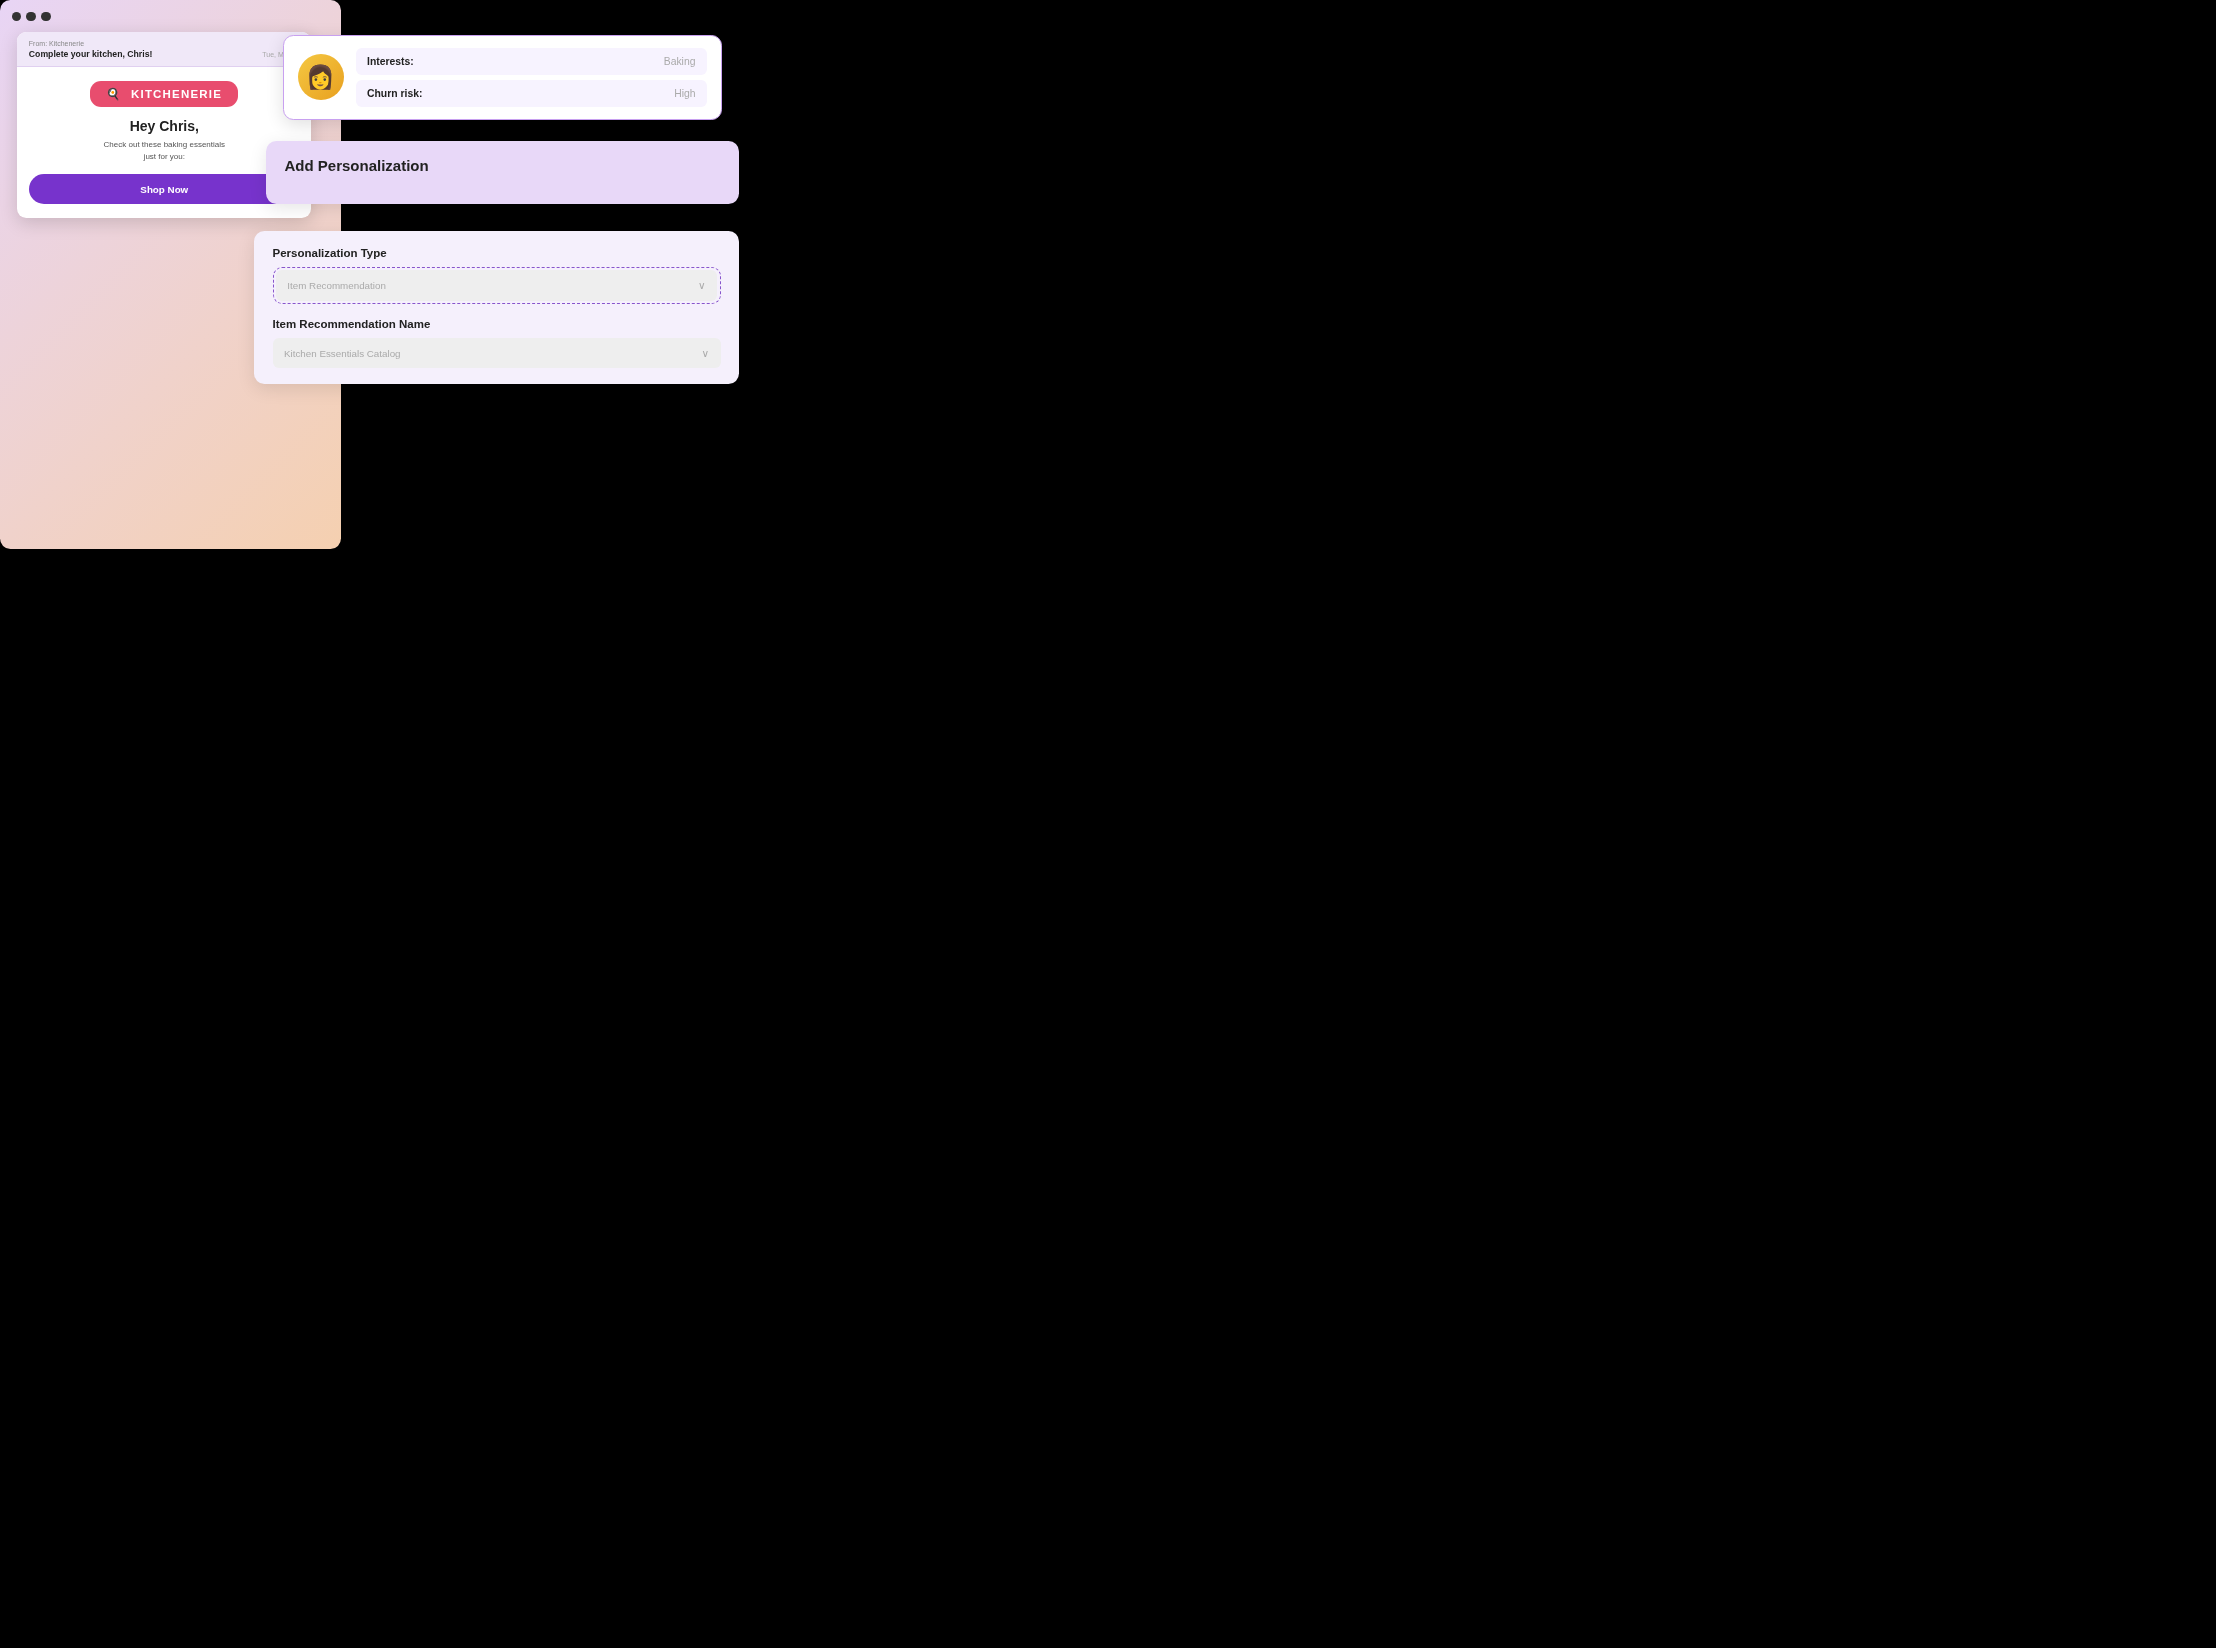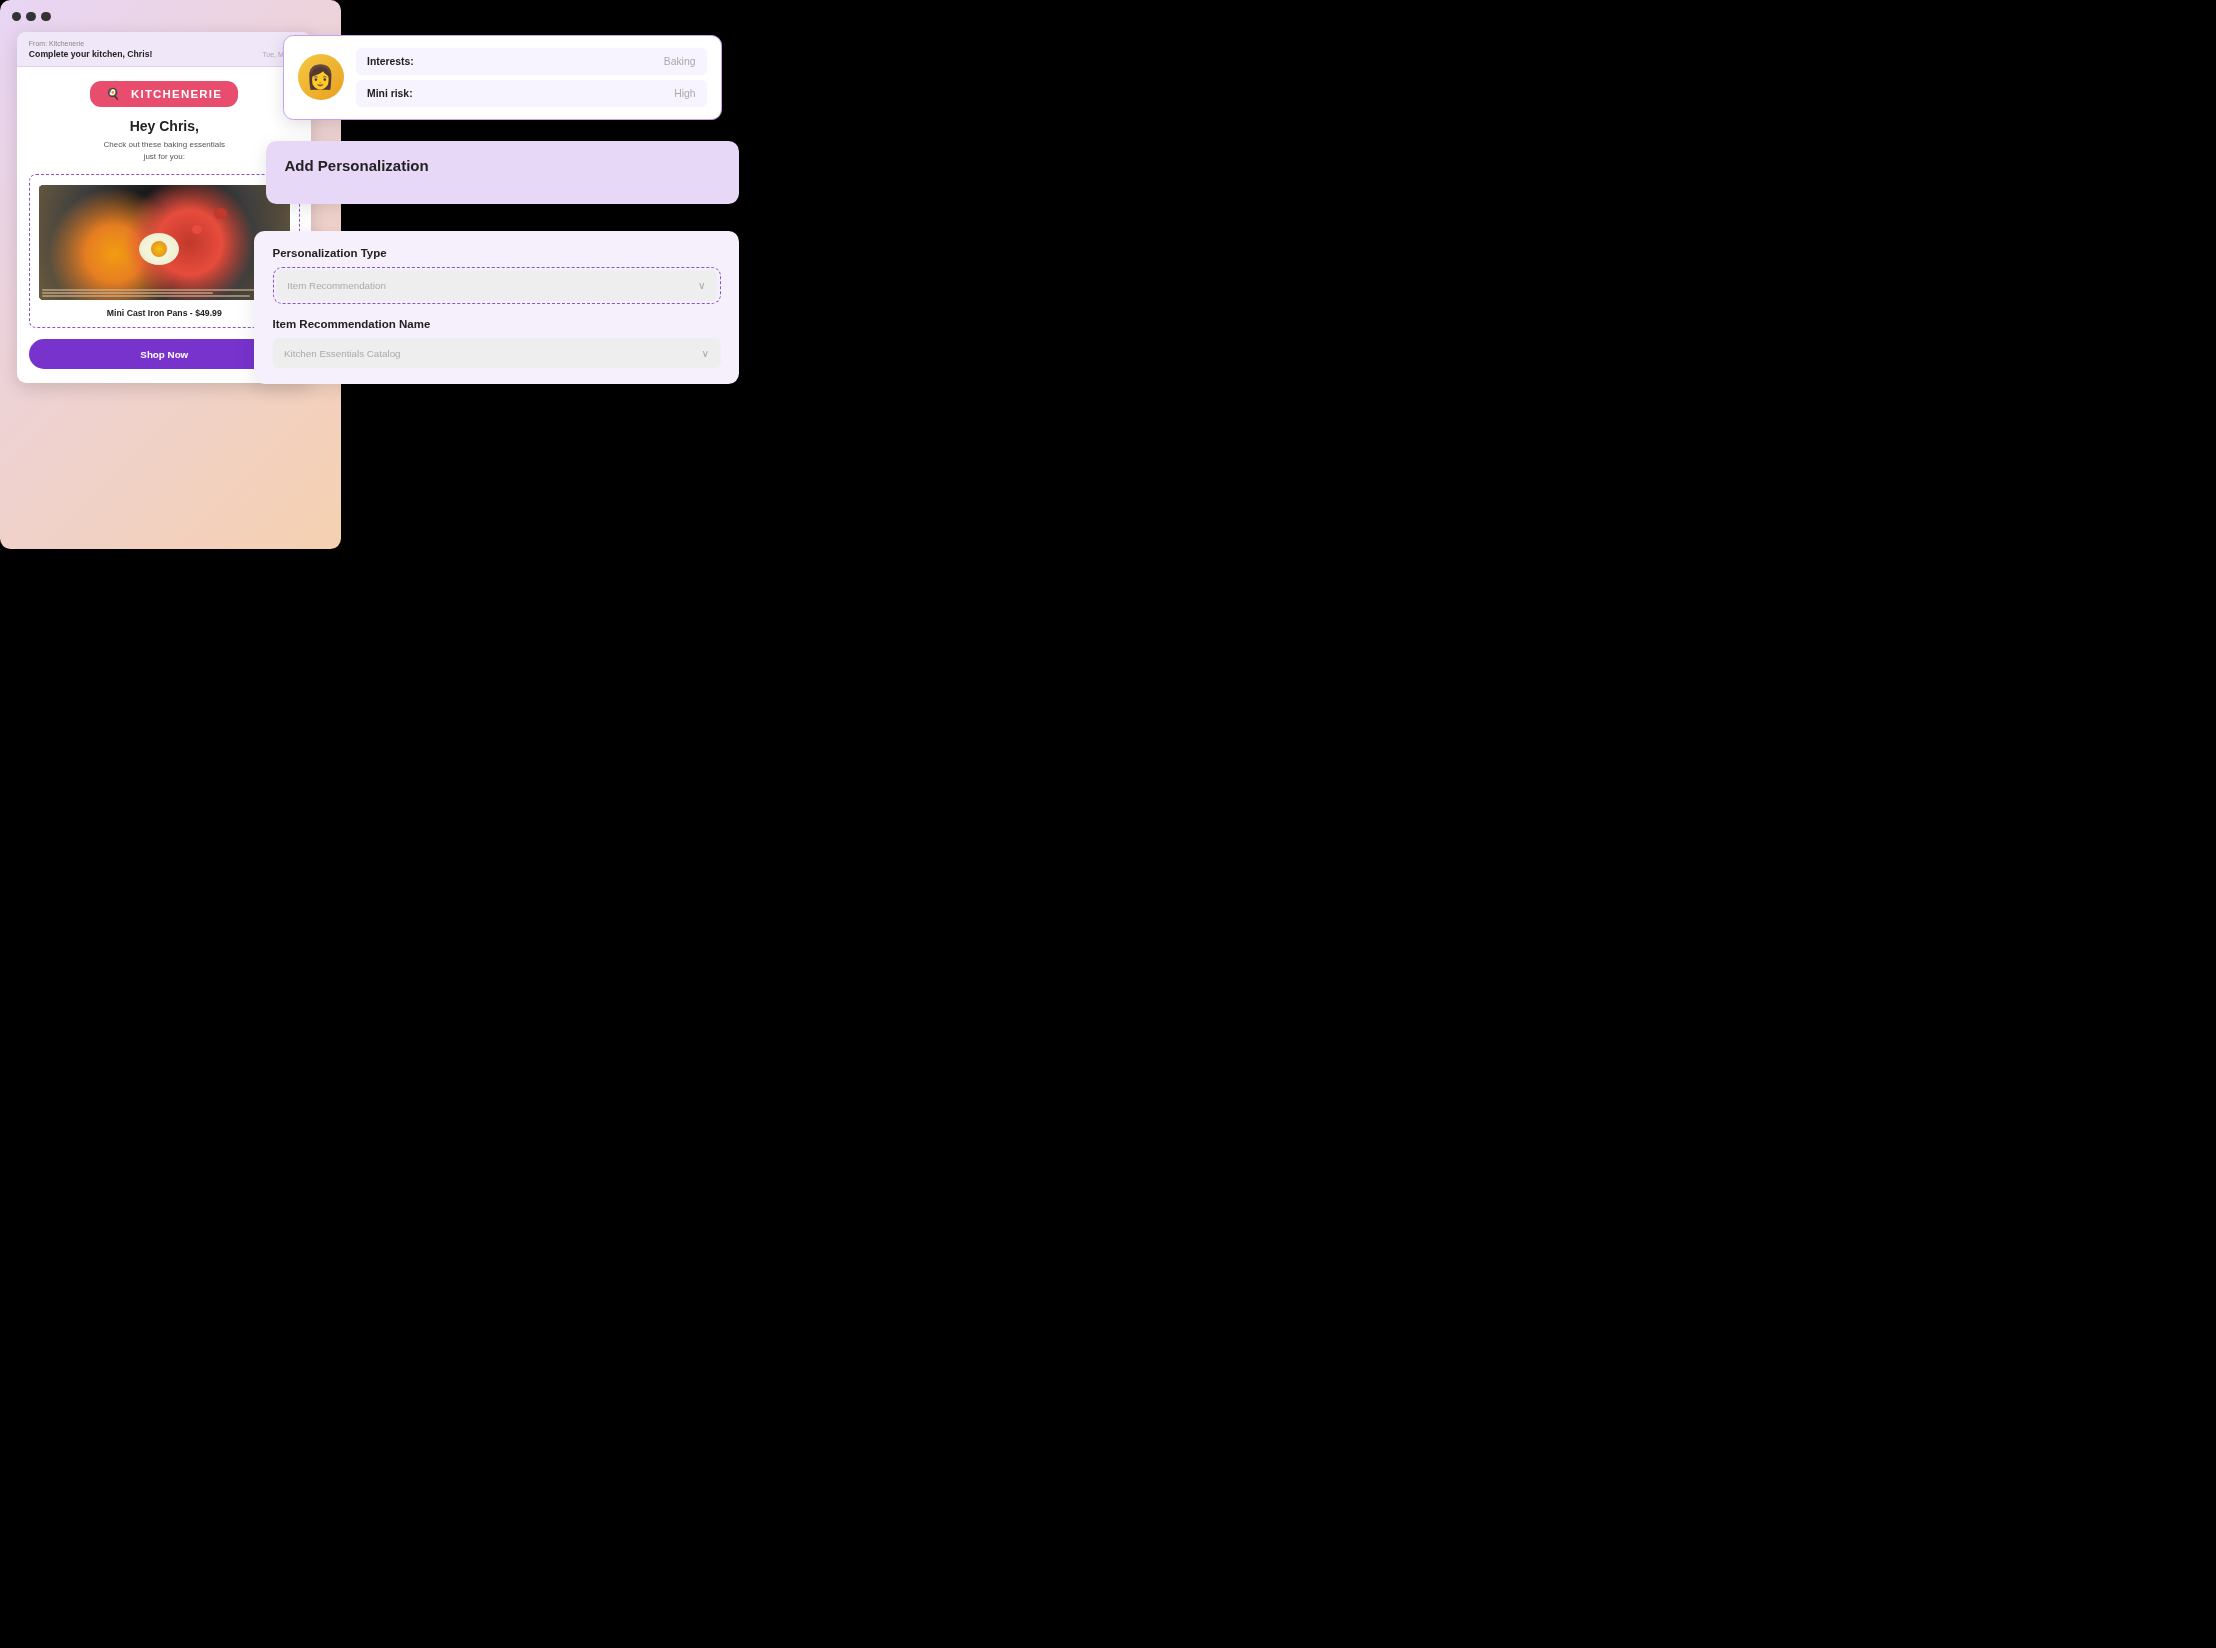--- a/index.html
+++ b/index.html
@@ -353,56 +353,38 @@
       </div>
     </div>
     <div class="email-body">
       <div class="kitchenerie-logo">
         <span class="chef-icon">🍳</span>
         <span>KITCHENERIE</span>
       </div>
       <div class="email-greeting">Hey Chris,</div>
       <div class="email-subtext">Check out these baking essentials<br>just for you:</div>
 
-      <div class="product-card">
-        <div class="product-image">
-          <div class="product-image-visual">
-            <div class="pan-bg"></div>
-            <div class="egg-shape">
-              <div class="egg-yolk"></div>
-            </div>
-            <div class="tomato1"></div>
-            <div class="tomato2"></div>
-            <div class="newspaper-text">
-              <div class="newspaper-line"></div>
-              <div class="newspaper-line" style="width:70%"></div>
-              <div class="newspaper-line" style="width:85%"></div>
-            </div>
-          </div>
-        </div>
-        <div class="product-name">Mini Cast Iron Pans - $49.99</div>
-      </div>
 
       <button class="shop-now-btn">Shop Now</button>
     </div>
   </div>
 </div>
 
 <div class="user-profile-card">
   <div class="user-row">
     <div class="user-avatar">
       <span>👩</span>
     </div>
     <div class="user-info-rows">
       <div class="user-info-item">
         <span class="user-info-label">Interests:</span>
         <span class="user-info-value">Baking</span>
       </div>
       <div class="user-info-item">
-        <span class="user-info-label">Mini risk:</span>
+        <span class="user-info-label">Churn risk:</span>
         <span class="user-info-value">High</span>
       </div>
     </div>
   </div>
 </div>
 
 <div class="add-personalization-panel">
   <div class="panel-title">Add Personalization</div>
 </div>
 

